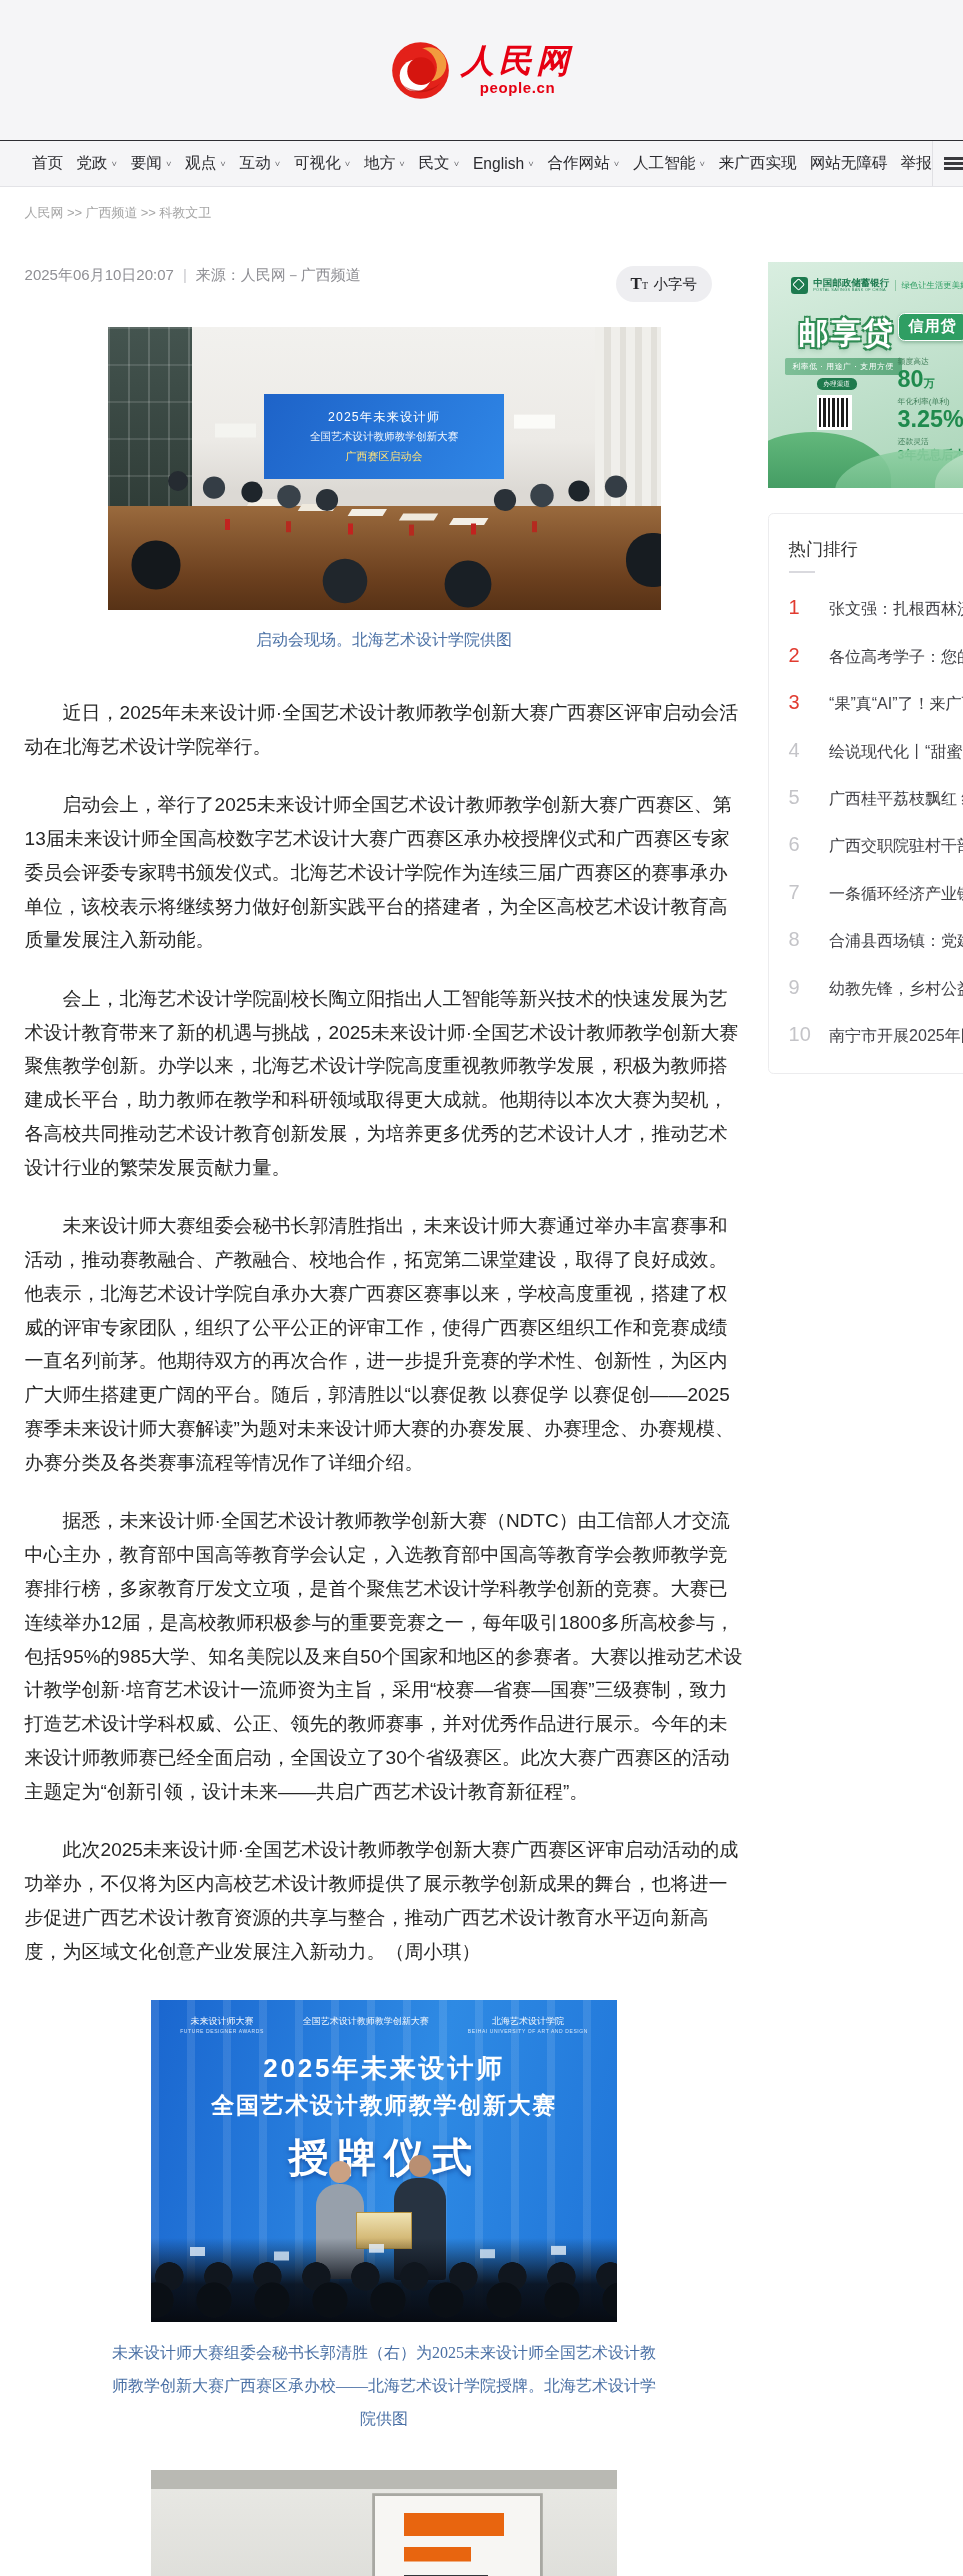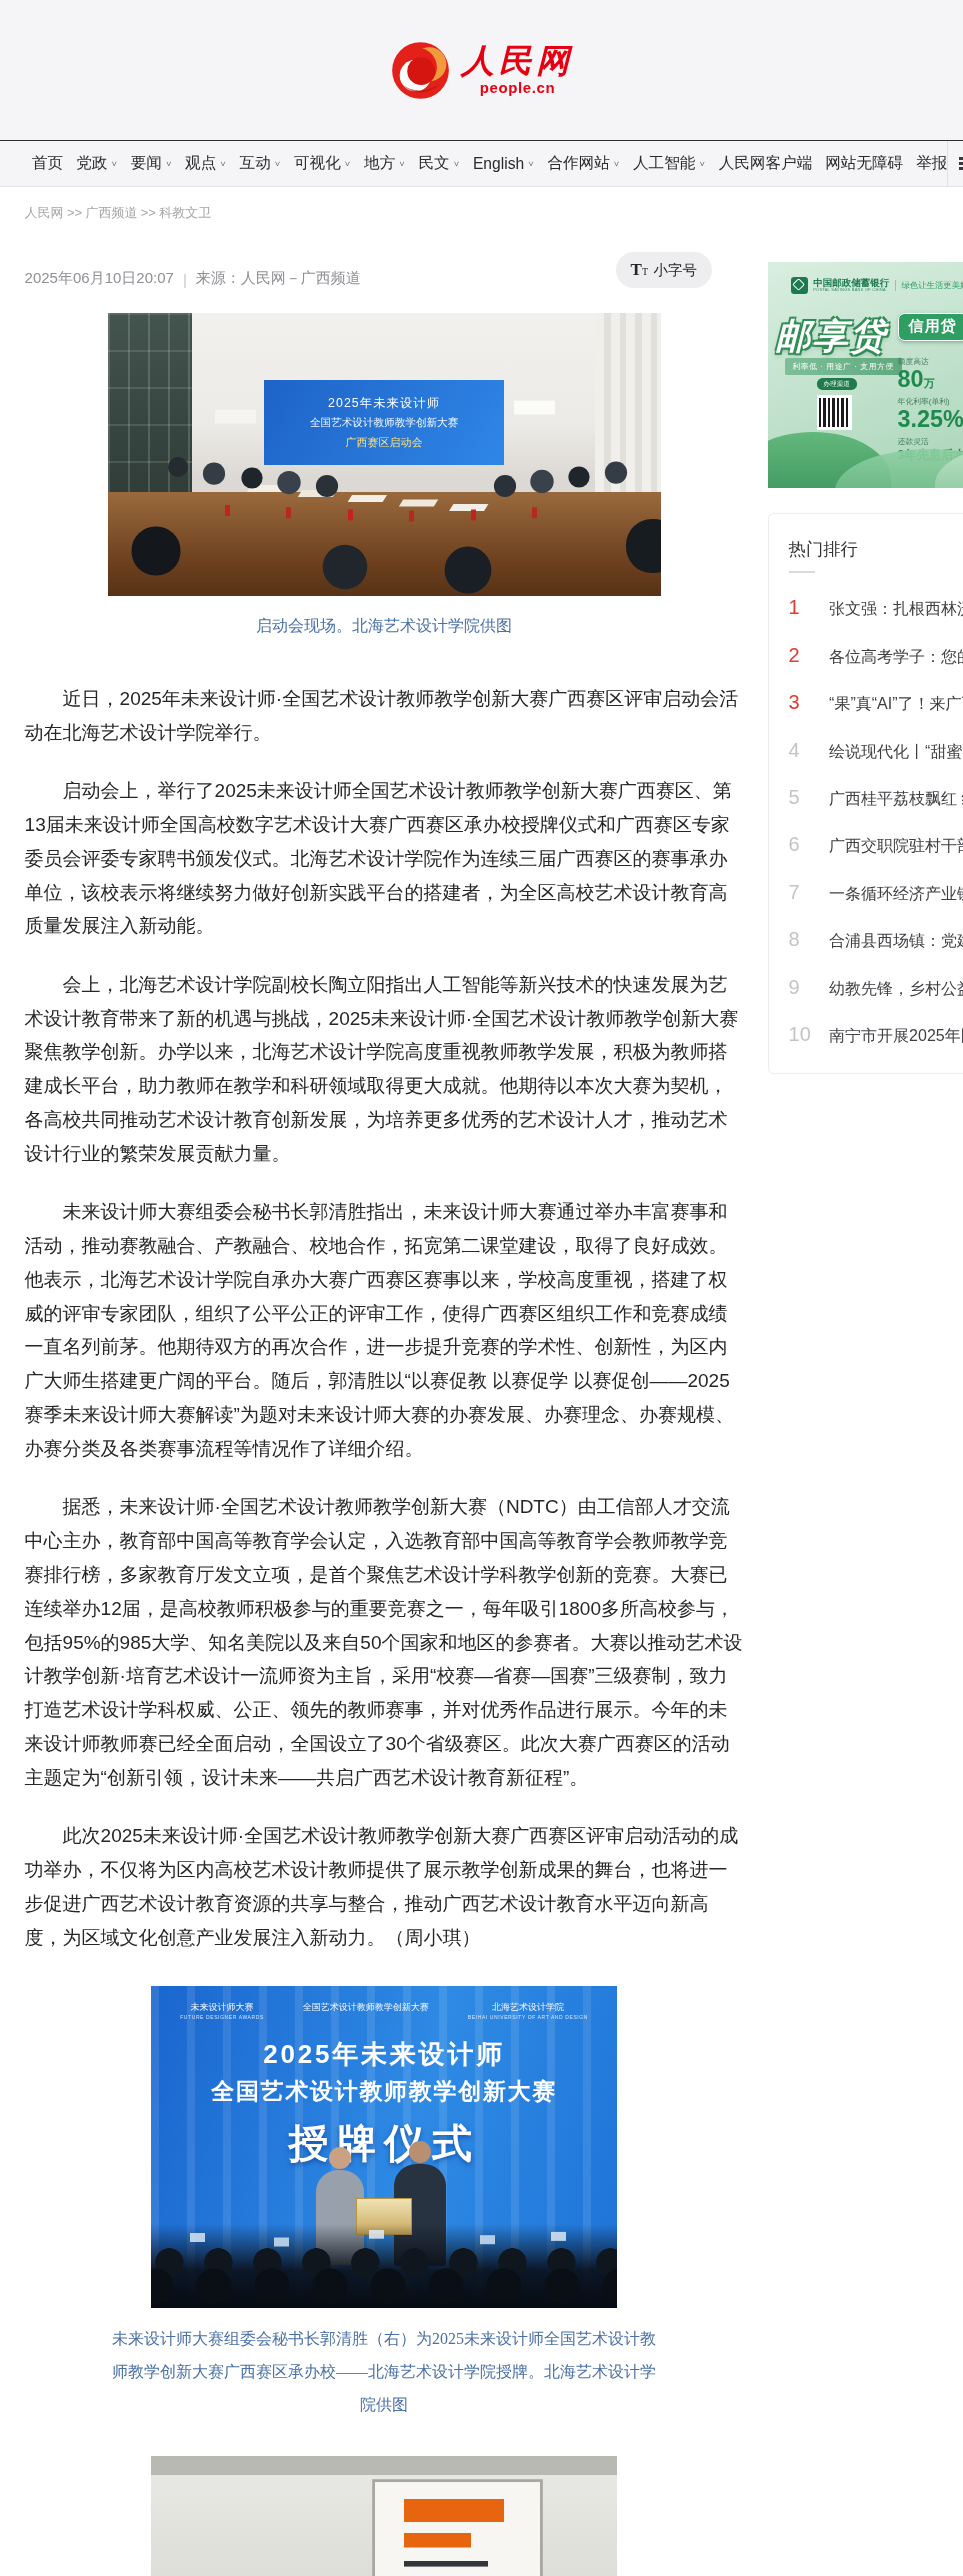--- a/index.html
+++ b/index.html
@@ -29,21 +29,21 @@
   .breadcrumb a { color:#a6a6a6; text-decoration:none; cursor:pointer; }
   .bc-sep { margin:0 3.3px; }
 
   
   .main { display:flex; padding-left:24.6px; background:#fff; }
   .article { width:719px; }
   .sidebar { width:195px; margin-left:24px; overflow:hidden; }
 
   
   .title { margin-top:26px; font-size:26px; line-height:1.56; color:#141414; font-weight:400; }
-  .meta { margin-top:21px; display:flex; align-items:flex-end; font-size:15px; color:#8f8f94; }
+  .meta { margin-top:35px; display:flex; align-items:flex-start; font-size:15px; color:#8f8f94; }
   .meta .sep { margin:0 9px; color:#c9c9cd; }
   .font-pill { margin-left:auto; margin-right:32px; background:#eeeef1; border-radius:19px; height:36px; padding:0 14.5px; display:flex; align-items:center; gap:5.6px; color:#26262a; font-size:14.5px; border:none; cursor:pointer; }
   .tt b { font-family:"Liberation Serif", serif; font-size:17px; }
   .tt small { font-family:"Liberation Serif", serif; font-size:10px; }
 
   
   .photo { position:relative; overflow:hidden; }
   .photo1 { width:553px; height:283px; margin:24.6px auto 0; background:linear-gradient(#f2f1ee 0%, #eceae6 40%, #dcd9d4 58%); }
   .p1-window { position:absolute; left:0; top:0; width:84px; height:185px;
     background:linear-gradient(#44544f,#37453f);
@@ -93,22 +93,22 @@
 
   
   .ad { position:relative; width:229px; height:226px; margin-top:31px; overflow:hidden; cursor:pointer;
     background:linear-gradient(160deg,#d9eee0,#bfe0cb 55%,#a8d4b6); }
   .ad-bankrow { position:absolute; top:14.5px; left:23px; display:flex; align-items:center; gap:5.6px; }
   .ad-banklogo { width:17px; height:17px; border-radius:3.3px; background:#1d7a4f; position:relative; }
   .ad-banklogo::before { content:''; position:absolute; inset:3.9px; border:1.7px solid #fff; border-radius:1.7px; transform:rotate(45deg); }
   .ad-bankname { font-size:9.5px; font-weight:bold; color:#1d7a4f; line-height:1.1; }
   .ad-bankname small { display:block; font-size:3.9px; font-weight:normal; letter-spacing:0.3px; color:#2f8a5f; }
   .ad-slogan { font-size:8.4px; color:#2f9e63; border-left:0.6px solid #8fc7a5; padding-left:5.6px; }
-  .ad-product { position:absolute; left:8px; top:51px; font-size:35px; font-weight:bold; color:#fff; letter-spacing:2.2px;
-    text-shadow:0 0 2.2px #3f9e63, 1.7px 1.7px 0 #2f8a53, -1.7px 1.7px 0 #2f8a53, 1.7px -1.7px 0 #2f8a53, -1.7px -1.7px 0 #2f8a53, 0 3.3px 5.6px rgba(20,90,50,.35);font-style:italic; }
+  .ad-product { position:absolute; left:31px; top:51px; font-size:30px; font-weight:bold; color:#fff; letter-spacing:2.2px;
+    text-shadow:0 0 2.2px #3f9e63, 1.7px 1.7px 0 #2f8a53, -1.7px 1.7px 0 #2f8a53, 1.7px -1.7px 0 #2f8a53, -1.7px -1.7px 0 #2f8a53, 0 3.3px 5.6px rgba(20,90,50,.35); }
   .ad-tagline { position:absolute; left:17px; top:96px; background:linear-gradient(90deg,#7fbf98,#5ea97d); color:#fff; font-size:7.8px; padding:2.8px 7.8px; border-radius:1.7px; letter-spacing:0.6px; }
   .ad-badge { position:absolute; left:130px; top:51px; background:#2f9e63; border:1.7px solid #fff; color:#fff; font-weight:bold; font-size:15px; padding:3.3px 10px; border-radius:6.7px; letter-spacing:1.1px; box-shadow:0 1.7px 3.3px rgba(20,90,50,.3); }
   .ad-col { position:absolute; left:130px; top:89px; color:#1f8a4d; }
   .ad-lab { font-size:7.8px; color:#3f7d58; margin-top:4.5px; }
   .ad-big { font-size:23.4px; font-weight:bold; line-height:1.05; }
   .ad-big .unit { font-size:11px; }
   .ad-mid { font-size:12.3px; font-weight:bold; }
   .ad-qrlab { position:absolute; left:49px; top:116px; background:#1f7a4d; color:#fff; font-size:6.7px; padding:1.7px 6.7px; border-radius:5.6px; }
   .ad-qr { position:absolute; left:49px; top:133px; width:35px; height:35px; background:#fff; padding:2.8px; }
   .ad-qr i { display:block; width:100%; height:100%;
@@ -200,21 +200,21 @@
           <span>合作网站</span>
           <span class="chev">∨</span>
         </a>
 
         <a class="nav-item">
           <span>人工智能</span>
           <span class="chev">∨</span>
         </a>
 
         <a class="nav-item">
-          <span>人民网客户端</span>
+          <span>来广西实现</span>
 
         </a>
 
         <a class="nav-item">
           <span>网站无障碍</span>
 
         </a>
 
         <a class="nav-item">
           <span>举报</span>

